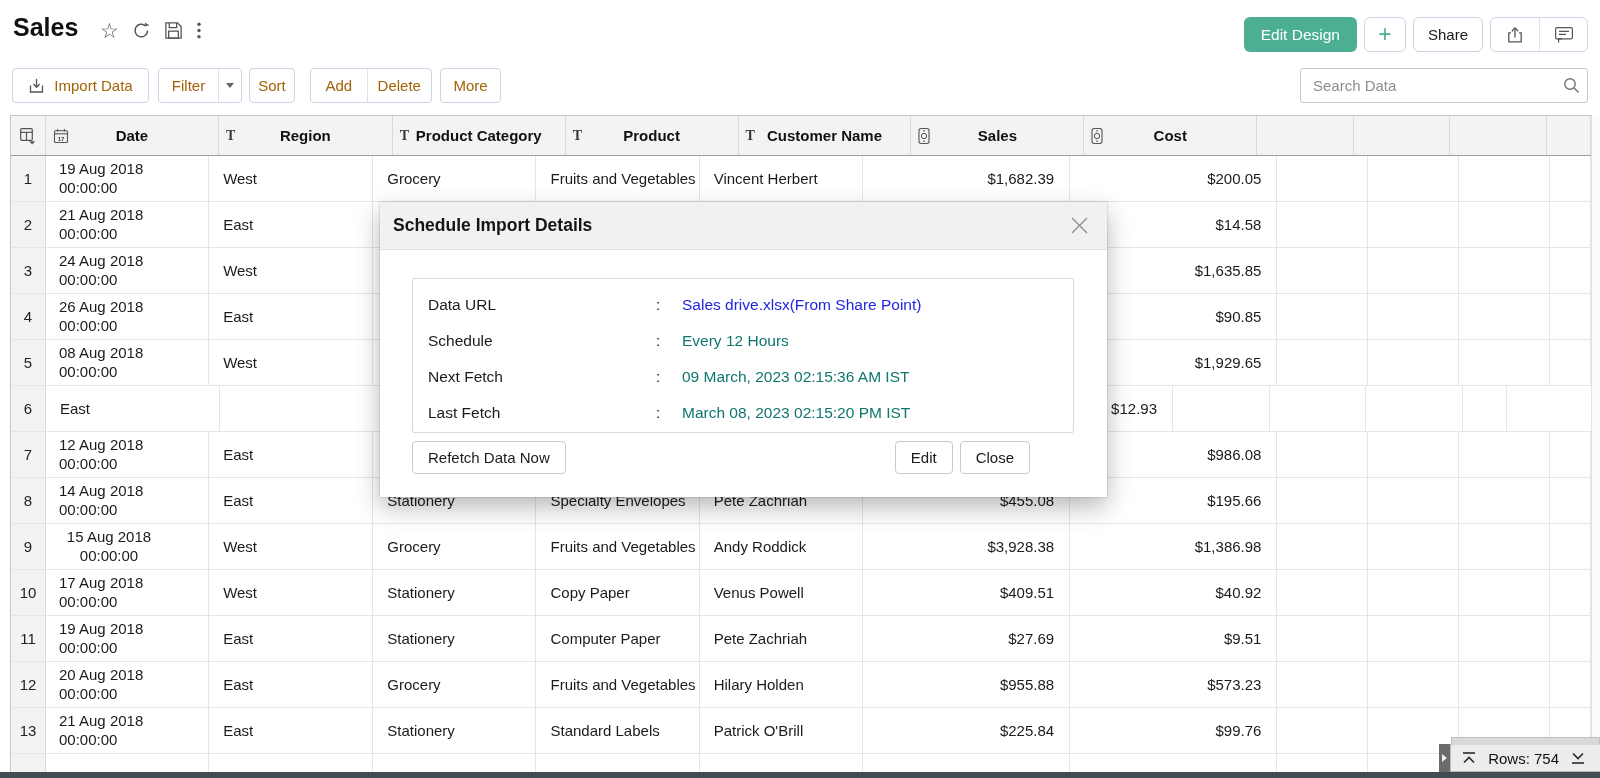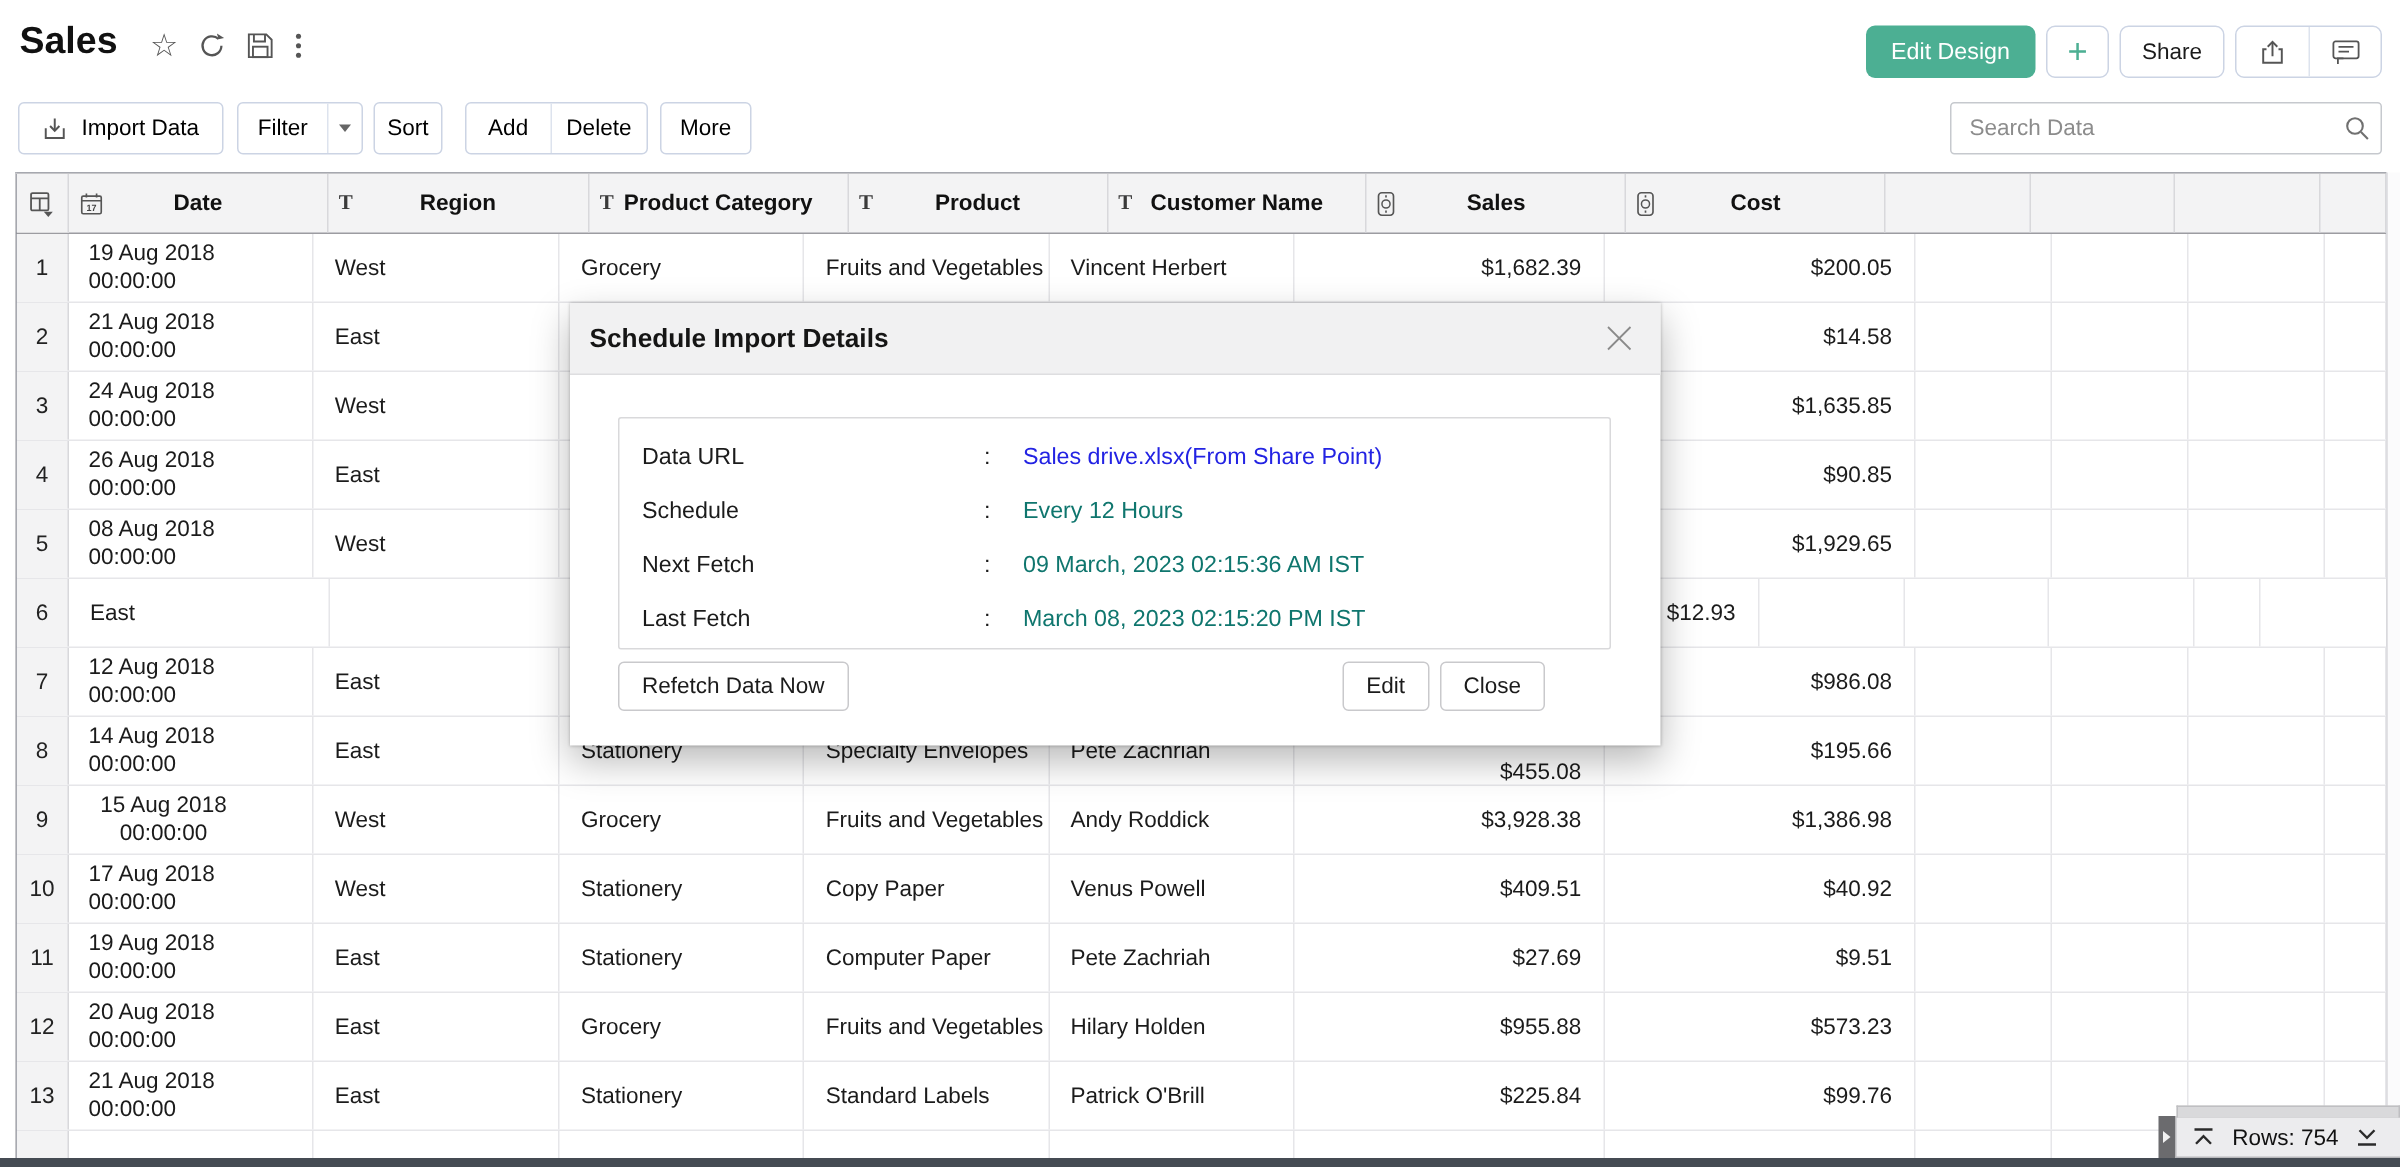--- a/index.html
+++ b/index.html
@@ -23,41 +23,41 @@
   .btn-white { background:#fff; border:1px solid #ccd4e4; border-radius:6px; font-size:15px; color:#1b1b1b;
                display:flex; align-items:center; justify-content:center; padding:0 14px; font-family:inherit; }
   .plus-btn { width:42px; padding:0; color:#4caf93; font-size:23px; font-weight:normal; }
   .icon-pair { display:flex; border:1px solid #ccd4e4; border-radius:6px; overflow:hidden; background:#fff; }
   .icon-seg { width:48px; display:flex; align-items:center; justify-content:center; }
   .icon-seg + .icon-seg { border-left:1px solid #dde3ee; }
 
   
   .toolbar { position:absolute; top:68px; left:0; right:0; height:35px; }
   .tbtn { position:absolute; top:0; height:35px; background:#fff; border:1px solid #ccd4e4; border-radius:4px;
-          display:flex; align-items:center; justify-content:center; font-size:15px; color:#000000; }
+          display:flex; align-items:center; justify-content:center; font-size:15px; color:#a16207; }
   .btn-import { left:12px; width:137px; gap:9px; }
   .grp-filter { left:158px; width:84px; padding:0; }
   .seg-filter { width:59px; text-align:center; }
   .seg-arrow { width:23px; height:100%; border-left:1px solid #dde3ee; display:flex; align-items:center; justify-content:center; }
   .caret-down { width:0; height:0; border-left:4.5px solid transparent; border-right:4.5px solid transparent; border-top:5px solid #666; }
   .btn-sort { left:249px; width:46px; }
   .grp-adddel { left:310px; width:122px; padding:0; }
   .seg-add { width:56px; text-align:center; }
   .seg-del { width:65px; height:100%; border-left:1px solid #dde3ee; display:flex; align-items:center; justify-content:center; }
   .btn-more { left:440px; width:61px; }
   .searchbox { position:absolute; left:1300px; top:0; width:288px; height:35px; border:1px solid #c6c9ce; border-radius:3px;
                background:#fff; display:flex; align-items:center; }
   .searchbox input { flex:1; border:none; outline:none; font-size:15px; color:#333; padding:0 6px 0 12px;
                      font-family:inherit; background:transparent; }
   .searchbox input::placeholder { color:#8c8c8c; }
   .search-ic { width:32px; display:flex; align-items:center; justify-content:center; }
 
   
   .grid { position:absolute; left:10px; top:115px; width:1581px; height:657px; overflow:hidden;
-          border-top:1px solid #c6c6c9; border-left:1px solid #c6c6c9; background:#0f172a; }
+          border-top:1px solid #c6c6c9; border-left:1px solid #c6c6c9; background:#eab308; }
   .g-row { display:flex; height:46px; border-bottom:1px solid #e6e6e9; background:#fff; }
   .g-header { display:flex; height:40px; background:#f3f3f4; border-bottom:1px solid #9c9ca1; }
   .g-cell { border-right:1px solid #e6e6e9; display:flex; align-items:center; font-size:15px; overflow:hidden; position:relative; }
   .g-header .g-cell { border-right:1px solid #d8d8db; justify-content:center; font-weight:bold; color:#111; }
   .rowno { width:35px; background:#f3f3f4; justify-content:center; color:#222; border-right:1px solid #d8d8db !important; flex:none; }
   .h-icon { position:absolute; left:7px; top:50%; transform:translateY(-50%); display:flex; align-items:center; }
   .type-t { font-family:"Liberation Serif", serif; font-size:14px; color:#3a3a3a; }
   .c-date { padding-left:13px; line-height:1.25; }
   .c-date span { display:block; max-width:100px; }
   .c-left { padding-left:14px; }
@@ -478,21 +478,21 @@
         </div>
         <div class="g-cell c-left" style="width: 173px;">
           <span>Stationery</span>
         </div>
         <div class="g-cell c-left" style="width: 173px;">
           <span>Specialty Envelopes</span>
         </div>
         <div class="g-cell c-left" style="width: 173px;">
           <span>Pete Zachriah</span>
         </div>
-        <div class="g-cell c-right" style="width: 173px; align-items: flex-end;">
+        <div class="g-cell c-right" style="width: 173px;">
           <span>$455.08</span>
         </div>
         <div class="g-cell c-right" style="width: 173px;">
           <span>$195.66</span>
         </div>
         <div class="g-cell" style="width: 97px;"></div>
         <div class="g-cell" style="width: 96px;"></div>
         <div class="g-cell" style="width: 97px;"></div>
         <div class="g-cell" style="width: 44px;"></div>
       </div>

